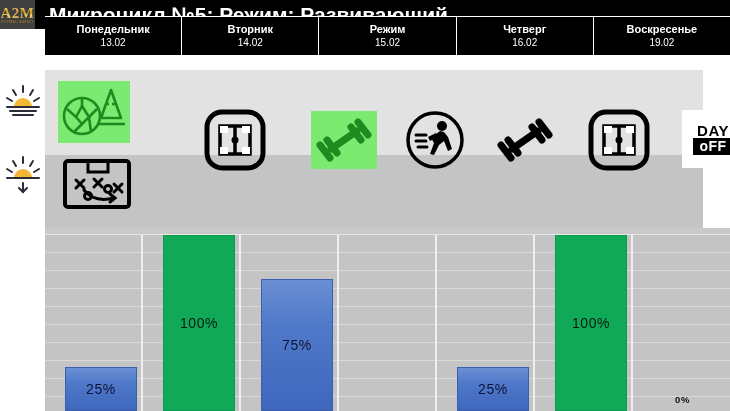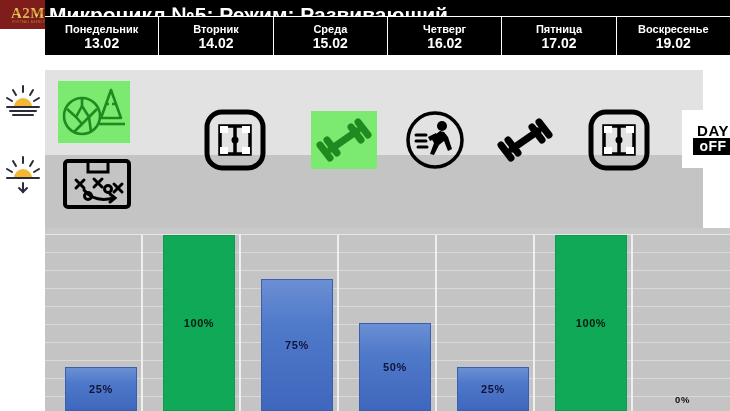--- a/index.html
+++ b/index.html
@@ -7,22 +7,22 @@
     width:730px;height:411px;overflow:hidden;position:relative;
     font-family:"Liberation Sans","DejaVu Sans",sans-serif;
   }
 
   
   #header{
     position:absolute;left:0;top:0;width:730px;height:29px;
     background:#000000;
   }
   #logo-box{
-    position:absolute;left:0;top:0;width:45px;height:29px;
-    background:#7f1d1d;display:flex;align-items:flex-end;justify-content:center;
+    position:absolute;left:0;top:0;width:35px;height:29px;
+    background:#404040;display:flex;align-items:center;justify-content:center;
     flex-direction:column;
   }
   #logo-text{
     font-family:"Liberation Serif","DejaVu Serif",serif;
     font-size:15px;font-weight:bold;line-height:14px;letter-spacing:.5px;
     background:linear-gradient(180deg,#f7e08a 0%,#c9971f 45%,#f2d77a 70%,#a87c12 100%);
     -webkit-background-clip:text;background-clip:text;color:transparent;
   }
   #logo-sub{
     font-size:2.6px;letter-spacing:.5px;color:#b9902c;margin-top:1px;
@@ -45,21 +45,21 @@
     border-top:1px solid #ffffff;border-bottom:1px solid #ffffff;
     box-sizing:border-box;
   }
   .day-cell{
     flex:1 1 0;display:flex;flex-direction:column;align-items:center;
     justify-content:center;color:#ffffff;
     border-right:1px solid #ffffff;box-sizing:border-box;
   }
   .day-cell:last-child{border-right:none;}
   .day-name{font-size:11px;font-weight:bold;line-height:13px;}
-  .day-date{font-size:14px;font-weight:bold;line-height:14px;}
+  .day-date{font-size:10px;font-weight:normal;line-height:14px;}
 
   
   #iconband{
     position:absolute;left:45px;top:70px;width:658px;height:158px;
     background:linear-gradient(180deg,#e2e2e2 0%,#e2e2e2 53.8%,#c4c4c4 53.8%,#c4c4c4 100%);
   }
   #iconband-left{
     position:absolute;left:0;top:70px;width:45px;height:158px;background:#ffffff;
   }
   .sun-slot{position:absolute;left:4px;width:38px;height:40px;}
@@ -90,21 +90,21 @@
     display:flex;align-items:center;justify-content:center;
   }
   .bar.blue{
     background:linear-gradient(180deg,#6b8fd4 0%,#4f79c9 35%,#3f67bd 100%);
     border:1px solid #3a5fae;box-sizing:border-box;
   }
   .bar.green{
     background:#0fa958;border:1px solid #0c9b50;box-sizing:border-box;
   }
   .bar-label{
-    font-size:11px;font-weight:bold;color:#0d1033;
+    font-size:14px;font-weight:normal;color:#0d1033;
     letter-spacing:.6px;position:absolute;
   }
   .bar.blue .bar-label{color:#101338;}
   .bar.green .bar-label{color:#0a1a0d;}
   .zero-label{
     position:absolute;bottom:6px;font-size:9.5px;font-weight:bold;
     color:#111111;letter-spacing:.6px;
   }
   #chart-left-pad{
     position:absolute;left:0;top:228px;width:45px;height:183px;background:#ffffff;
@@ -138,30 +138,26 @@
 <div id="daybar">
   <div class="day-cell">
     <div class="day-name">Понедельник</div>
     <div class="day-date">13.02</div>
   </div>
   <div class="day-cell">
     <div class="day-name">Вторник</div>
     <div class="day-date">14.02</div>
   </div>
   <div class="day-cell">
-    <div class="day-name">Среда</div>
+    <div class="day-name">Режим</div>
     <div class="day-date">15.02</div>
   </div>
   <div class="day-cell">
     <div class="day-name">Четверг</div>
     <div class="day-date">16.02</div>
-  </div>
-  <div class="day-cell">
-    <div class="day-name">Пятница</div>
-    <div class="day-date">17.02</div>
   </div>
   <div class="day-cell">
     <div class="day-name">Воскресенье</div>
     <div class="day-date">19.02</div>
   </div>
 </div>
 
 <div id="iconband-left">
   <div class="sun-slot" id="sun-am">
     <svg width="38" height="40" viewBox="0 0 38 40">
@@ -335,23 +331,20 @@
   </div>
 
   <div class="bar green" style="left:118px;width:72px;height:176px;">
     <span class="bar-label">100%</span>
   </div>
 
   <div class="bar blue" style="left:216px;width:72px;height:132px;">
     <span class="bar-label">75%</span>
   </div>
 
-  <div class="bar blue" style="left:314px;width:72px;height:88px;">
-    <span class="bar-label">50%</span>
-  </div>
 
   <div class="bar blue" style="left:412px;width:72px;height:44px;">
     <span class="bar-label">25%</span>
   </div>
 
   <div class="bar green" style="left:510px;width:72px;height:176px;">
     <span class="bar-label">100%</span>
   </div>
 
   <span class="zero-label" style="left:630px;">0%</span>

